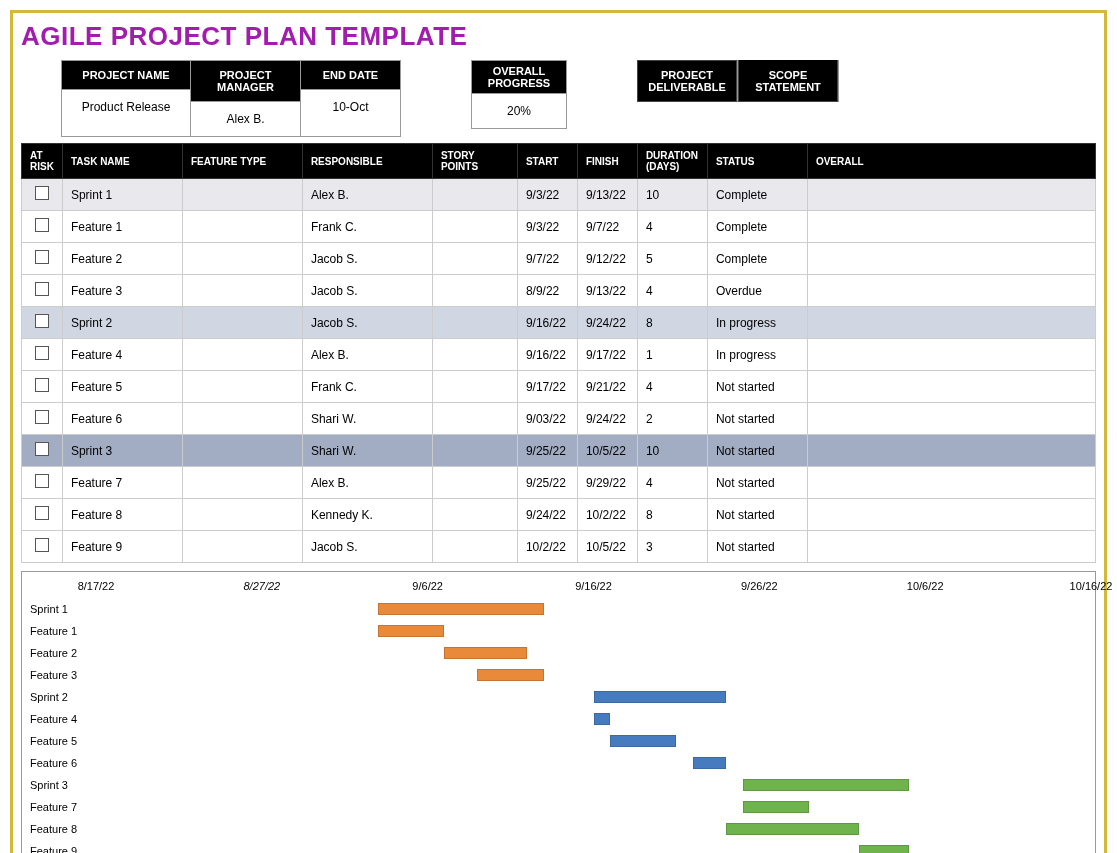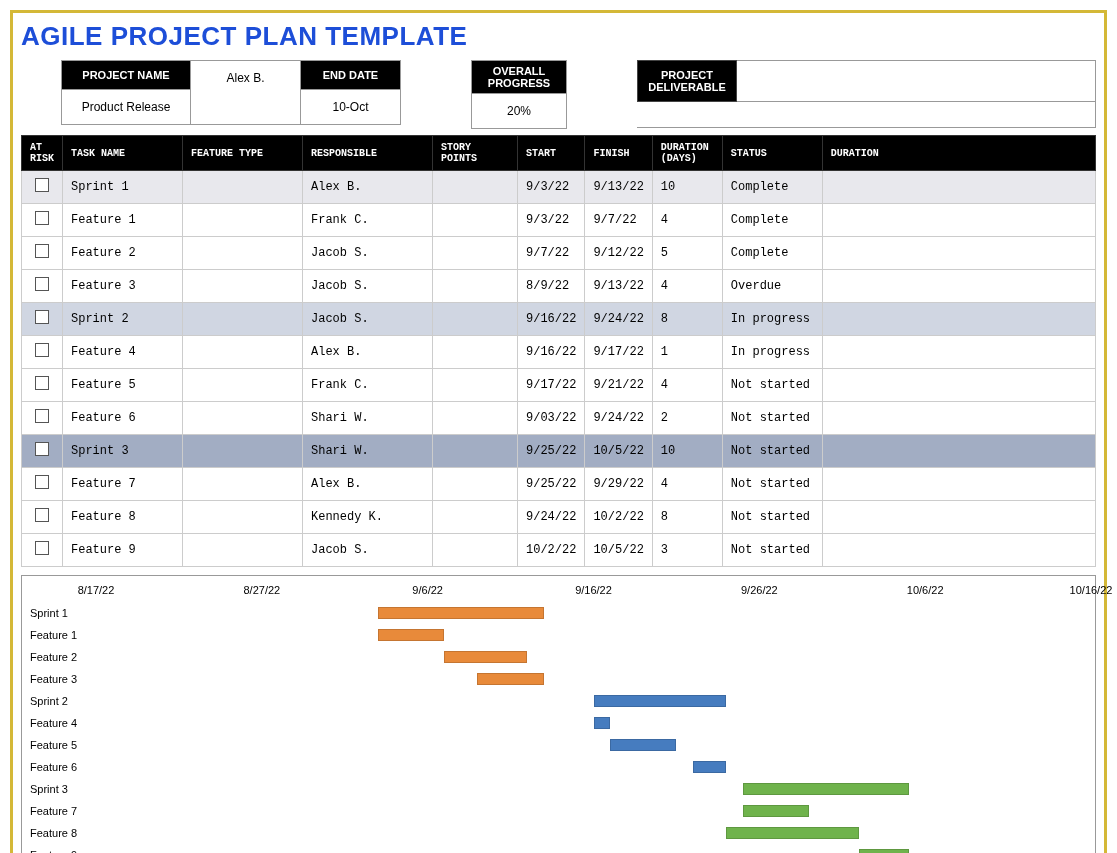--- a/index.html
+++ b/index.html
@@ -1,25 +1,25 @@
 <!DOCTYPE html>
 <html><head>
 <meta charset="utf-8">
 <style>
 * { margin:0; padding:0; box-sizing:border-box; }
 body { font-family: Arial, sans-serif; background:#fff; padding:10px; width:1117px; }
 .frame { border:3px solid #d4b837; padding:8px 8px 12px 8px; }
-.title { font-size:26px; font-weight:800; color:#1d4ed8; letter-spacing:0.5px; margin-bottom:8px; }
+.title { font-size:26px; font-weight:800; color:#a21caf; letter-spacing:0.5px; margin-bottom:8px; }
 .info-row { display:flex; gap:0; margin-bottom:6px; align-items:flex-start; }
 .info-col { border:1px solid #999; }
 .info-head { background:#000; color:#fff; font-size:11px; font-weight:700; text-align:center; padding:8px 4px; border-bottom:1px solid #999; }
 .info-val { background:#fff; font-size:12px; text-align:center; padding:10px 4px; }
 .spacer { width:70px; }
 .dual-val { flex:1; border:1px solid #999; border-left:none; }
-table.main { width:100%; border-collapse:collapse; font-size:12px; margin-top:4px;font-family:Liberation Mono, monospace; }
+table.main { width:100%; border-collapse:collapse; font-size:12px; margin-top:4px; }
 table.main th { background:#000; color:#fff; font-size:10px; font-weight:700; text-align:left; padding:6px 8px; border:1px solid #333; vertical-align:middle; }
 table.main td { border:1px solid #ccc; padding:7px 8px; font-size:12px; vertical-align:middle; }
 .sprint1 td { background:#e8e8ed; }
 .sprint2 td { background:#d0d6e2; }
 .sprint3 td { background:#a2adc3; }
 .chk { width:14px; height:14px; border:1.5px solid #555; display:inline-block; background:#fff; }
 .col-risk { width:40px; text-align:center; }
 .col-task { width:120px; }
 .col-feat { width:120px; }
 .col-resp { width:130px; }
@@ -49,57 +49,59 @@
 <div class="frame">
   <div class="title">AGILE PROJECT PLAN TEMPLATE</div>
 
   <div class="info-row">
     <div style="display:flex;margin-left:40px;">
       <div class="info-col" style="width:130px;">
         <div class="info-head">PROJECT NAME</div>
         <div class="info-val">Product Release</div>
       </div>
       <div class="info-col" style="width:110px;border-left:none;">
+        <div class="info-head">PROJECT MANAGER</div>
         <div class="info-val">Alex B.</div>
       </div>
       <div class="info-col" style="width:100px;border-left:none;">
         <div class="info-head">END DATE</div>
         <div class="info-val">10-Oct</div>
       </div>
     </div>
     <div class="spacer"></div>
     <div class="info-col" style="width:96px;">
       <div class="info-head" style="padding:4px;">OVERALL PROGRESS</div>
       <div class="info-val">20%</div>
     </div>
     <div class="spacer"></div>
-    <div style="display:flex;flex-direction:column;flex:1;">
+    <div style="display:flex;flex:1;">
       <div class="dual-row">
         <div class="info-head" style="border:1px solid #444;">PROJECT DELIVERABLE</div>
         <div class="dual-val"></div>
       </div>
       <div class="dual-row">
+        <div class="info-head" style="border:1px solid #444;border-top:none;">SCOPE STATEMENT</div>
         <div class="dual-val" style="border-top:none;"></div>
       </div>
     </div>
   </div>
 
   <table class="main">
     <thead>
       <tr>
         <th class="col-risk">AT RISK</th>
         <th class="col-task">TASK NAME</th>
         <th class="col-feat">FEATURE TYPE</th>
         <th class="col-resp">RESPONSIBLE</th>
         <th class="col-pts">STORY POINTS</th>
         <th class="col-start">START</th>
         <th class="col-finish">FINISH</th>
         <th class="col-dur">DURATION (DAYS)</th>
         <th class="col-status">STATUS</th>
-        <th>DURATION</th>
+        <th>OVERALL</th>
       </tr>
     </thead>
     <tbody id="task-body">
         <tr class="sprint1">
     <td class="col-risk" style="text-align:center;"><span class="chk"></span></td>
     <td>Sprint 1</td>
     <td></td>
     <td>Alex B.</td>
     <td></td>
     <td>9/3/22</td>
@@ -239,21 +241,21 @@
     <td>3</td>
     <td>Not started</td>
     <td></td>
         </tr>
       </tbody>
   </table>
 
   <div class="chart-wrap">
     <div class="chart-axis" id="chart-axis">
         <span style="left: 0%;">8/17/22</span>
-        <span style="left: 16.6667%;">8/27/22</span>
+        <span style="left: 16.6667%; font-style: italic;">8/27/22</span>
         <span style="left: 33.3333%;">9/6/22</span>
         <span style="left: 50%;">9/16/22</span>
         <span style="left: 66.6667%;">9/26/22</span>
         <span style="left: 83.3333%;">10/6/22</span>
         <span style="left: 100%;">10/16/22</span>
       </div>
     <div class="chart-body" id="chart-body">
         <div class="chart-row">
           <div class="chart-label">Sprint 1</div>
           <div class="chart-bars">

